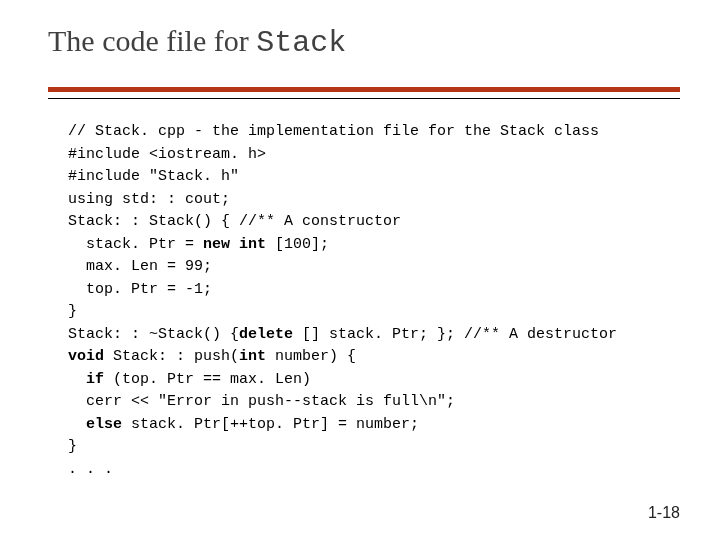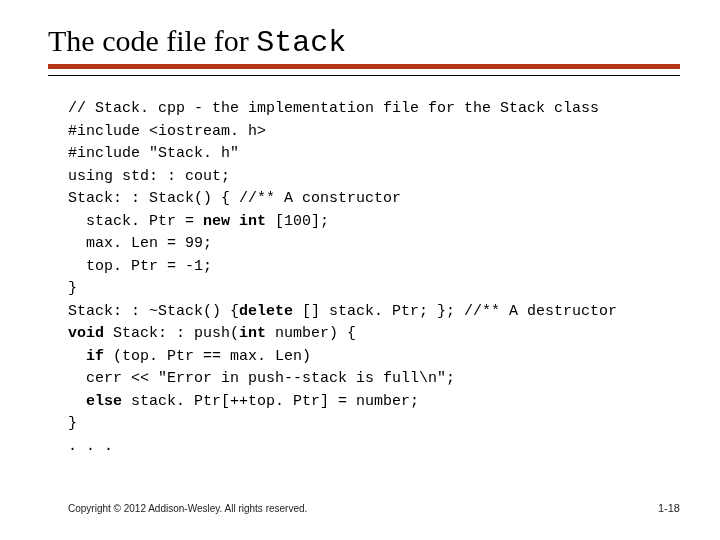--- a/index.html
+++ b/index.html
@@ -13,23 +13,23 @@
     position: relative;
     box-sizing: border-box;
   }
   .slide {
     width: 720px;
     height: 540px;
     position: relative;
     box-sizing: border-box;
   }
   .title {
-    padding: 24px 40px 4px 48px;
+    padding: 24px 40px 27px 48px;
     font-size: 30px;
-    color: #000000;
+    color: #404040;
     font-weight: 400;
   }
   .title .mono {
     font-family: 'Courier New', Courier, monospace;
   }
   .rule-wrap {
     padding: 0 40px 0 48px;
   }
   .rule {
     height: 5px;
@@ -55,22 +55,22 @@
     position: absolute;
     left: 68px;
     bottom: 26px;
     font-size: 10px;
     font-family: Arial, Helvetica, sans-serif;
     color: #222;
   }
   .page-num {
     position: absolute;
     right: 40px;
-    bottom: 26px;
-    font-size: 11px;
+    bottom: 18px;
+    font-size: 16px;
     font-family: Arial, Helvetica, sans-serif;
     color: #222;
   }
 </style>
 </head>
 <body>
 
 <div class="slide">
 
   <div class="title">
@@ -92,16 +92,15 @@
 <span>  top. Ptr = -1;</span>
 <span>}</span>
 <span>Stack: : ~Stack() {</span><b>delete</b><span> [] stack. Ptr; }; //** A destructor</span>
 <b>void</b><span> Stack: : push(</span><b>int</b><span> number) {</span>
 <span>  </span><b>if</b><span> (top. Ptr == max. Len)</span>
 <span>  cerr &lt;&lt; ″Error in push--stack is full\n″;</span>
 <span>  </span><b>else</b><span> stack. Ptr[++top. Ptr] = number;</span>
 <span>}</span>
 <span>. . .</span></div>
 
-  <div class="footer">Copyright © 2012 Addison-Wesley. All rights reserved.</div>
   <div class="page-num">1-18</div>
 
 </div>
 
 </body></html>

